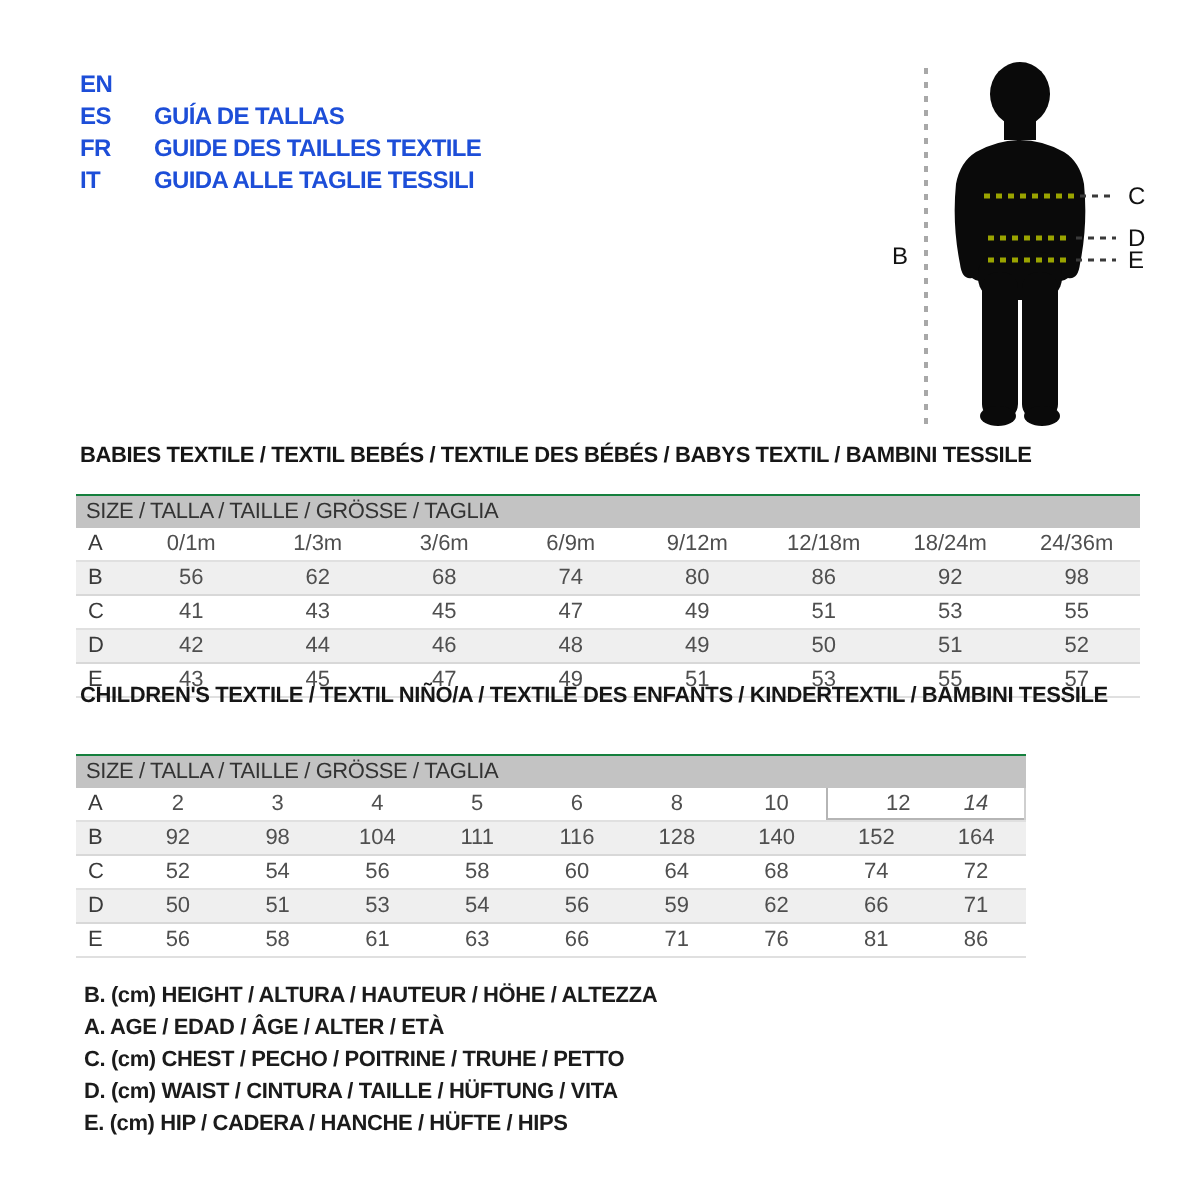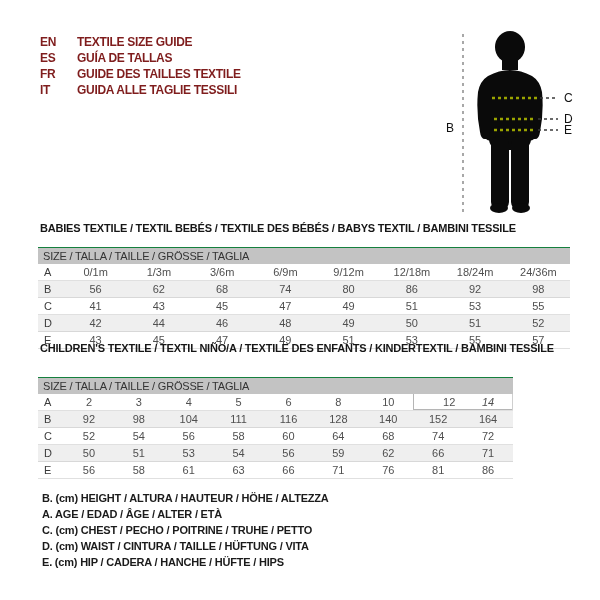--- a/index.html
+++ b/index.html
@@ -4,21 +4,21 @@
 <style>
   html,body{margin:0;padding:0;}
   body{
     width:600px;height:600px;background:#ffffff;position:relative;overflow:hidden;
     font-family:"Liberation Sans", sans-serif;color:#1b1b1b;
   }
   .abs{position:absolute;}
 
   
   .lang-block{left:40px;top:34px;}
-  .lang-row{display:flex;font-size:12px;font-weight:700;line-height:16px;letter-spacing:-0.3px;color:#7f1d1d;}
+  .lang-row{display:flex;font-size:12px;font-weight:700;line-height:16px;letter-spacing:-0.3px;color:#1d4ed8;}
   .lang-code{width:37px;}
 
   
   .section-title{font-size:11px;font-weight:700;letter-spacing:-0.2px;color:#161616;white-space:nowrap;}
   .babies-title{left:40px;top:222px;}
   .children-title{left:40px;top:342px;}
 
   
   .size-table{left:38px;}
   .babies-table{top:247px;width:532px;}
@@ -44,21 +44,20 @@
   
   .figure-wrap{left:436px;top:20px;width:164px;height:200px;}
   .figure-wrap svg text{font-family:"Liberation Sans", sans-serif;font-size:12px;fill:#111111;}
 </style>
 </head>
 <body>
 
 <div class="abs lang-block">
     <div class="lang-row">
       <span class="lang-code">EN</span>
-      <span class="lang-title">TEXTILE SIZE GUIDE</span>
     </div>
     <div class="lang-row">
       <span class="lang-code">ES</span>
       <span class="lang-title">GUÍA DE TALLAS</span>
     </div>
     <div class="lang-row">
       <span class="lang-code">FR</span>
       <span class="lang-title">GUIDE DES TAILLES TEXTILE</span>
     </div>
     <div class="lang-row">

